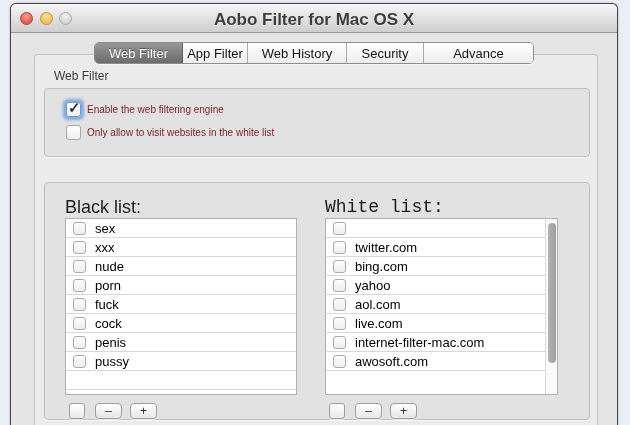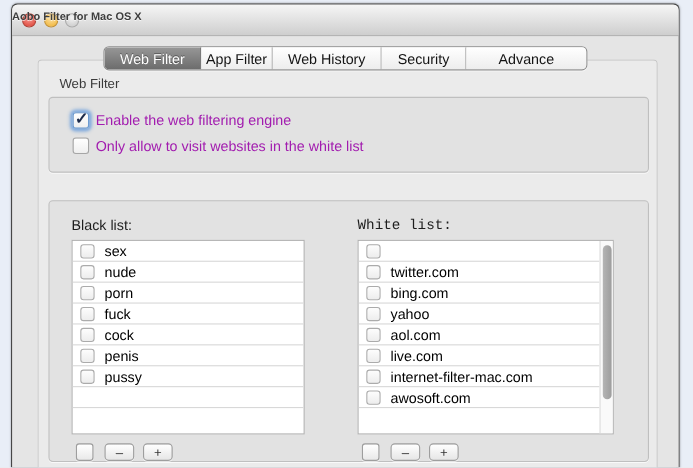--- a/index.html
+++ b/index.html
@@ -23,21 +23,21 @@
     overflow:hidden;
   }
   .titlebar {
     position:relative; height:29px;
     background:linear-gradient(#f6f6f6, #cecece);
     border-bottom:1px solid #969696;
     border-radius:5px 5px 0 0;
   }
   .title {
     position:absolute; left:0; right:0; top:6px;
-    font-size:10px; font-weight:bold; color:#3d3d3d;
+    text-align:center; font-size:17px; font-weight:bold; color:#3d3d3d;
     text-shadow:0 1px 0 rgba(255,255,255,.65);
   }
   .tl { position:absolute; top:8px; width:13px; height:13px; border-radius:50%; }
   .tl.red    { left:9px;  background:radial-gradient(circle at 50% 30%, #f7a09a, #e45a4e 70%); border:1px solid #b04136; }
   .tl.yellow { left:29px; background:radial-gradient(circle at 50% 30%, #fde3a9, #f3bf52 70%); border:1px solid #c29137; }
   .tl.gray   { left:48px; background:radial-gradient(circle at 50% 30%, #f4f4f4, #d3d3d3 70%); border:1px solid #ababab; }
 
   
   .tabbox {
     position:absolute; left:23px; top:50px; width:564px; height:372px;
@@ -91,31 +91,31 @@
     border:1px solid #a6a6a6; position:relative; flex:none;
   }
   .checkbox.focused {
     border:1px solid #6d9bd1;
     box-shadow:0 0 3px 2.5px rgba(110,160,220,.85);
   }
   .checkbox.checked::after {
     content:"✓"; position:absolute; left:1px; top:-4px;
     font-size:15px; font-weight:bold; color:#1b2a4a;
   }
-  .cb-label { margin-left:6px; font-size:13px; color:#a21caf; }
-
-  
-  .list-label { position:absolute; top:14px; font-size:13px; color:#1d1d1d; }
+  .cb-label { margin-left:6px; font-size:10px; color:#7f1d1d; }
+
+  
+  .list-label { position:absolute; top:14px; font-size:18px; color:#1d1d1d; }
   .list-label.black { left:20px; }
   .list-label.white { left:280px;font-family:Liberation Mono, monospace; }
   .listbox {
     position:absolute; top:35px; height:177px;
     background:#fff; border:1px solid #b0b0b0; overflow:hidden;
   }
-  .listbox.black { left:20px;  width:212px; }
+  .listbox.black { left:20px;  width:232px; }
   .listbox.white { left:280px; width:233px; }
   .list-row {
     height:19px; display:flex; align-items:center;
     border-bottom:1px solid #d8d8d8;
   }
   .listbox.white .list-row { margin-right:12px; }
   .row-checkbox {
     width:13px; height:13px; margin-left:7px; flex:none;
     border:1px solid #ababab; border-radius:3px;
     background:linear-gradient(#fdfdfd,#ededed);
@@ -190,20 +190,24 @@
         <div class="list-label black">Black list:</div>
         <div class="list-label white">White list:</div>
 
         <div class="listbox black" id="black-list-body">
             <div class="list-row">
               <span class="row-checkbox"></span>
               <span class="row-label">sex</span>
             </div>
             <div class="list-row">
               <span class="row-checkbox"></span>
+              <span class="row-label">xxx</span>
+            </div>
+            <div class="list-row">
+              <span class="row-checkbox"></span>
               <span class="row-label">nude</span>
             </div>
             <div class="list-row">
               <span class="row-checkbox"></span>
               <span class="row-label">porn</span>
             </div>
             <div class="list-row">
               <span class="row-checkbox"></span>
               <span class="row-label">fuck</span>
             </div>

